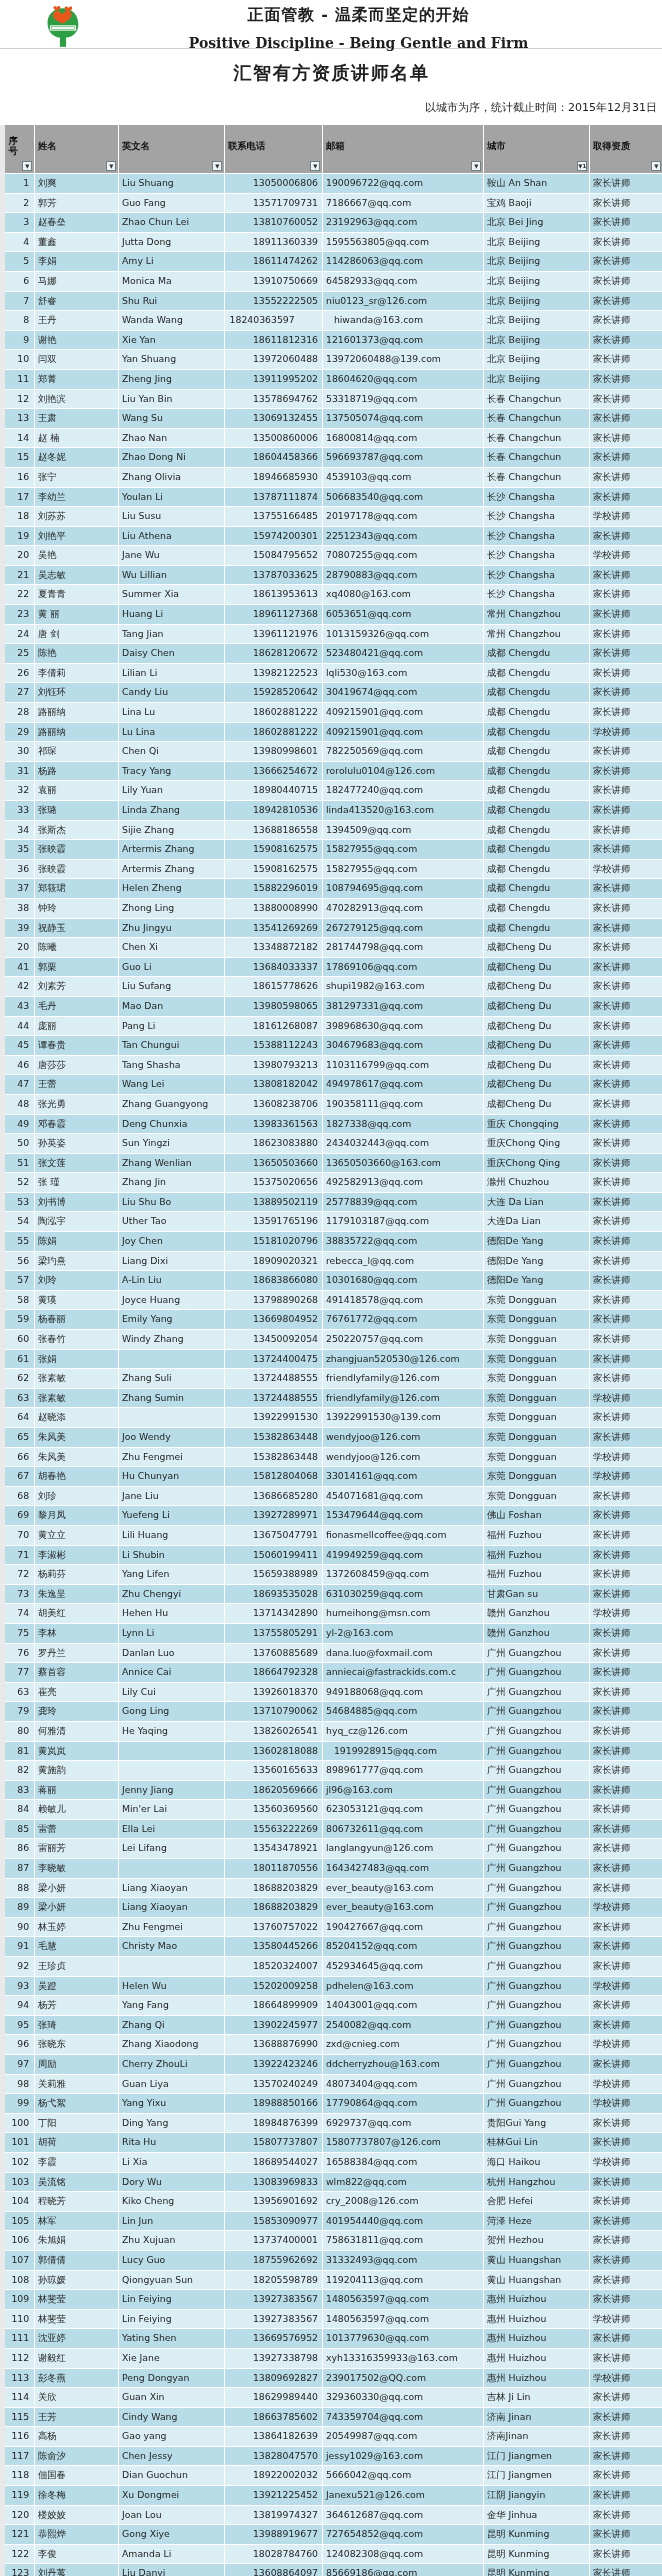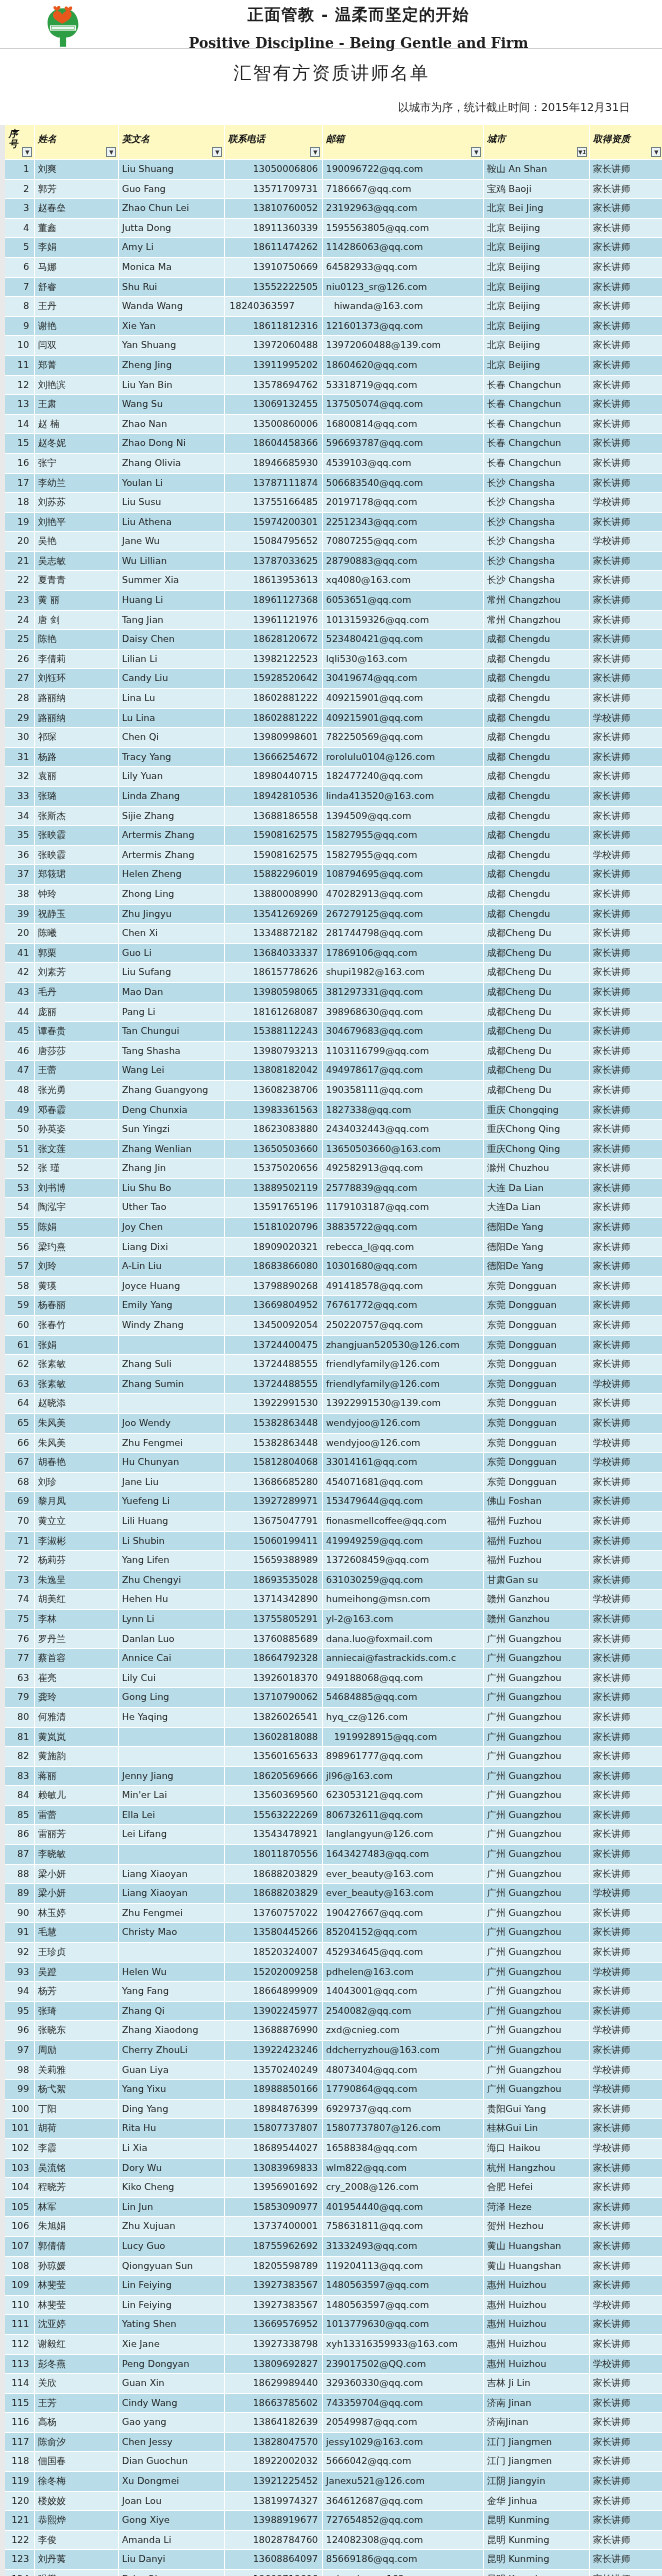--- a/index.html
+++ b/index.html
@@ -38,28 +38,28 @@
     font-size: 14px;
     font-weight: bold;
     margin-top: 9px;
   }
 
   
   .doc-title {
     height: 43px;
     text-align: center;
     font-size: 18px;
-    font-weight: normal;
+    font-weight: bold;
     padding-top: 12.4px;
     letter-spacing: 1.6px;
   }
   .doc-subtitle {
     height: 33px;
     text-align: right;
-    padding-right: 33px;
+    padding-right: 6px;
     padding-top: 7.8px;
     font-size: 11px;
     margin-left: 40px;
   }
 
   
   .table-wrap {
     background: #e9e9e9;
     padding-left: 5.4px;
   }
@@ -73,32 +73,31 @@
   col.c-no    { width: 29.5px; }
   col.c-name  { width: 84px; }
   col.c-en    { width: 106px; }
   col.c-phone { width: 98px; }
   col.c-email { width: 161px; }
   col.c-city  { width: 106px; }
   col.c-qual  { width: 74px; }
 
   th {
     position: relative;
-    height: 35px;
-    background: #fef9c3;
+    height: 49px;
+    background: #a3a3a3;
     color: #111;
     font-weight: bold;
     font-size: 9.3px;
     text-align: left;
     vertical-align: middle;
     padding: 1.6px 12.4px 7.8px 3.1px;
     border-right: 0.8px solid #ffffff;
     border-bottom: 0.8px solid #ffffff;
     line-height: 1.1;
-    font-style: italic;
   }
   .flt {
     position: absolute;
     right: 1.6px; bottom: 2.3px;
     width: 10px; height: 10px;
     background: #eef4f6;
     border: 0.8px solid #6f7f84;
     font-size: 5.4px;
     color: #333;
     line-height: 8.5px;

